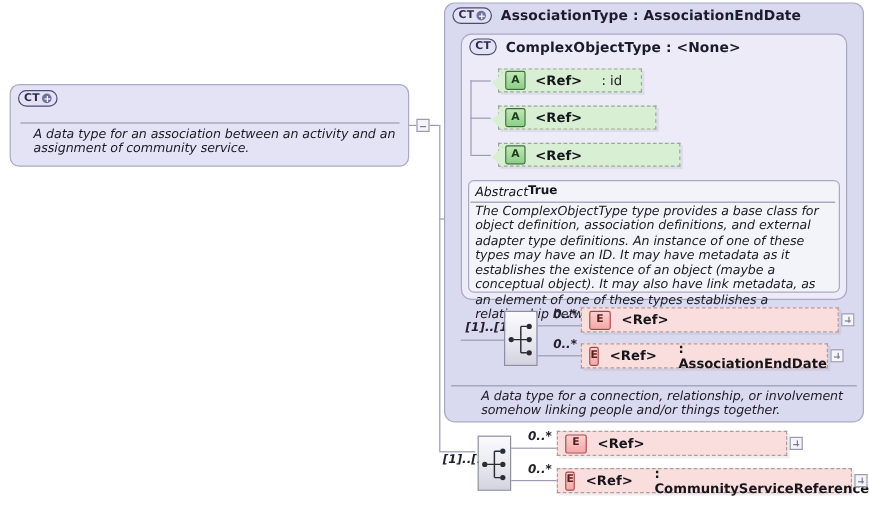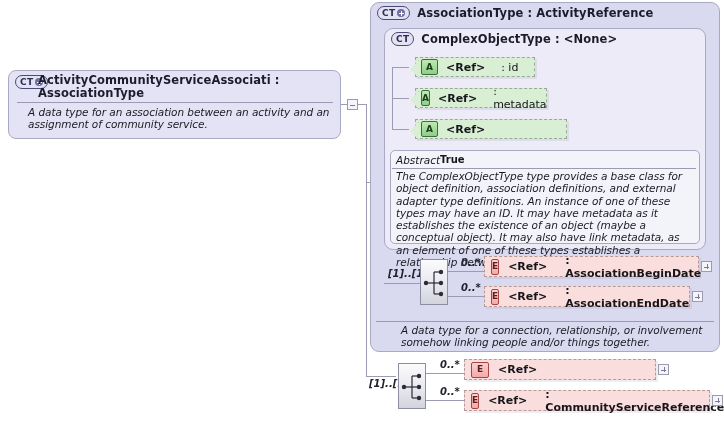--- a/index.html
+++ b/index.html
@@ -129,40 +129,39 @@
   <div class="sep" style="left:8px;top:31px;width:316px;"></div>
 </div>
 
 <div class="panel-hdr" style="left:15px;top:75px;">
   <span class="ctbadge">
     <span>CT</span>
       <span class="plusdot"></span>
   </span>
 </div>
 <div class="abs" style="left:38px;top:74px;width:300px;line-height:13px;">
-  <div class="hdr-title">ActivityCommunityServiceAssociati  : AssociationType</div>
 </div>
 <div class="doc" style="left:28px;top:106px;width:310px;">A data type for an association between an activity and an assignment of community service.</div>
 
 <div class="expbox" style="left:347px;top:99px;"></div>
 <div class="ln lnh" style="left:341px;top:104px;width:6px;"></div>
 
 <div class="ln lnh" style="left:358px;top:104px;width:8px;"></div>
 <div class="ln lnv" style="left:366px;top:104px;height:272px;"></div>
 <div class="ln lnh" style="left:366px;top:182px;width:18px;"></div>
 <div class="ln lnh" style="left:366px;top:376px;width:30px;"></div>
 
 <div class="panel" style="left:370px;top:2px;width:350px;height:350px;"></div>
 
 <div class="panel-hdr" style="left:377px;top:6px;">
   <span class="ctbadge">
     <span>CT</span>
       <span class="plusdot"></span>
   </span>
-  <span class="hdr-title">AssociationType : ActivityReference</span>
+  <span class="hdr-title">AssociationType : AssociationEndDate</span>
 </div>
 
 <div class="panel inner" style="left:384px;top:28px;width:322px;height:222px;"></div>
 
 <div class="panel-hdr" style="left:391px;top:32px;">
   <span class="ctbadge">
     <span>CT</span>
   </span>
   <span class="hdr-title">ComplexObjectType : &lt;None&gt;</span>
 </div>
@@ -178,21 +177,20 @@
     </span>
   <span class="ref">&lt;Ref&gt;</span>
   <span class="nm">: id</span>
 </div>
 
 <div class="attr" style="left:415px;top:88px;width:132px;">
   <span class="abadge">
       <span>A</span>
     </span>
   <span class="ref">&lt;Ref&gt;</span>
-  <span class="nm">: metadata</span>
 </div>
 
 <div class="attr" style="left:415px;top:119px;width:152px;">
   <span class="abadge">
       <span>A</span>
     </span>
   <span class="ref">&lt;Ref&gt;</span>
 </div>
 
 <div class="absbox" style="left:390px;top:150px;width:310px;height:94px;"></div>
@@ -221,21 +219,20 @@
 <div class="ln lnh" style="left:448px;top:271px;width:36px;"></div>
 <div class="ln lnh" style="left:448px;top:296px;width:36px;"></div>
 <div class="card" style="left:461px;top:257px;">0..*</div>
 <div class="card" style="left:461px;top:282px;">0..*</div>
 
 <div class="elem" style="left:484px;top:256px;width:215px;">
   <span class="ebadge">
       <span>E</span>
     </span>
   <span class="ref">&lt;Ref&gt;</span>
-  <span class="nm">: AssociationBeginDate</span>
 </div>
 <div class="expbox plus" style="left:701px;top:261px;"></div>
 
 <div class="elem" style="left:484px;top:286px;width:206px;">
   <span class="ebadge">
       <span>E</span>
     </span>
   <span class="ref">&lt;Ref&gt;</span>
   <span class="nm">: AssociationEndDate</span>
 </div>

